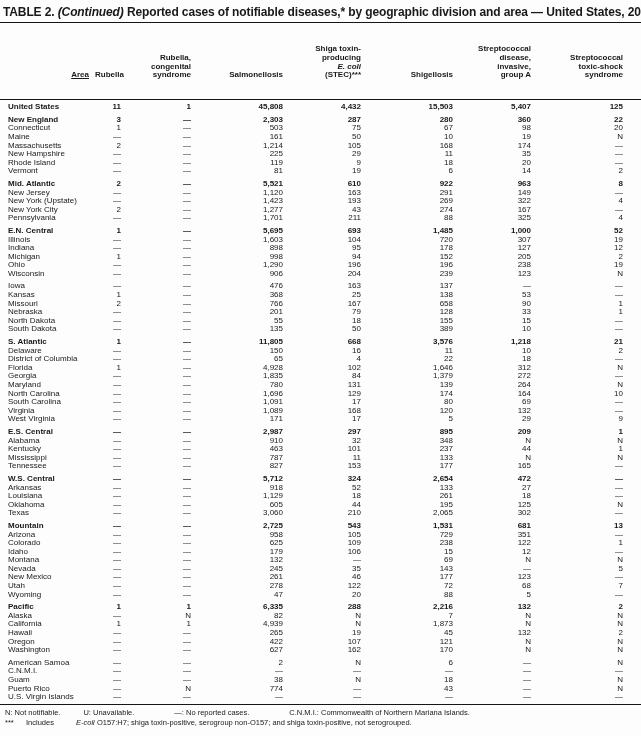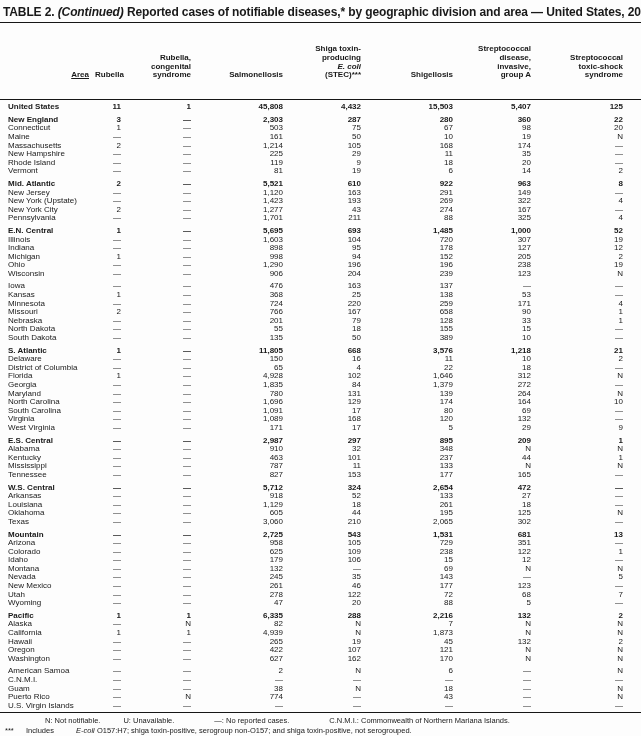--- a/index.html
+++ b/index.html
@@ -59,21 +59,21 @@
   tr.gap td { height: 4px; line-height: 4px; font-size: 1px; padding: 0; }
 
   .footer {
     border-top: 1.1px solid #161616;
     margin-top: 2px;
     padding: 3px 0 0 5px;
     font-size: 7.5px;
     line-height: 10px;
     white-space: nowrap;
   }
-  .legend span:nth-child(1) { margin-right: 23px; margin-left: 40px; }
+  .legend span:nth-child(1) { margin-right: 23px; }
   .legend span:nth-child(2) { margin-right: 40px; }
   .legend span:nth-child(3) { margin-right: 40px; }
   .stec-note .marker { display: inline-block; width: 21px; }
   .stec-note i { font-style: italic; margin-left: 20px; }
 </style>
 </head>
 <body>
 
 <div class="title"><span>TABLE 2. </span><i>(Continued)</i><span> Reported cases of notifiable diseases,* by geographic division and area — United States, 2006</span></div>
 
@@ -317,30 +317,20 @@
         <td class="area">Kansas</td>
         <td>1</td>
         <td>—</td>
         <td>368</td>
         <td>25</td>
         <td>138</td>
         <td>53</td>
         <td>—</td>
       </tr>
       <tr>
-        <td class="area">Minnesota</td>
-        <td>—</td>
-        <td>—</td>
-        <td>724</td>
-        <td>220</td>
-        <td>259</td>
-        <td>171</td>
-        <td>4</td>
-      </tr>
-      <tr>
         <td class="area">Missouri</td>
         <td>2</td>
         <td>—</td>
         <td>766</td>
         <td>167</td>
         <td>658</td>
         <td>90</td>
         <td>1</td>
       </tr>
       <tr>

